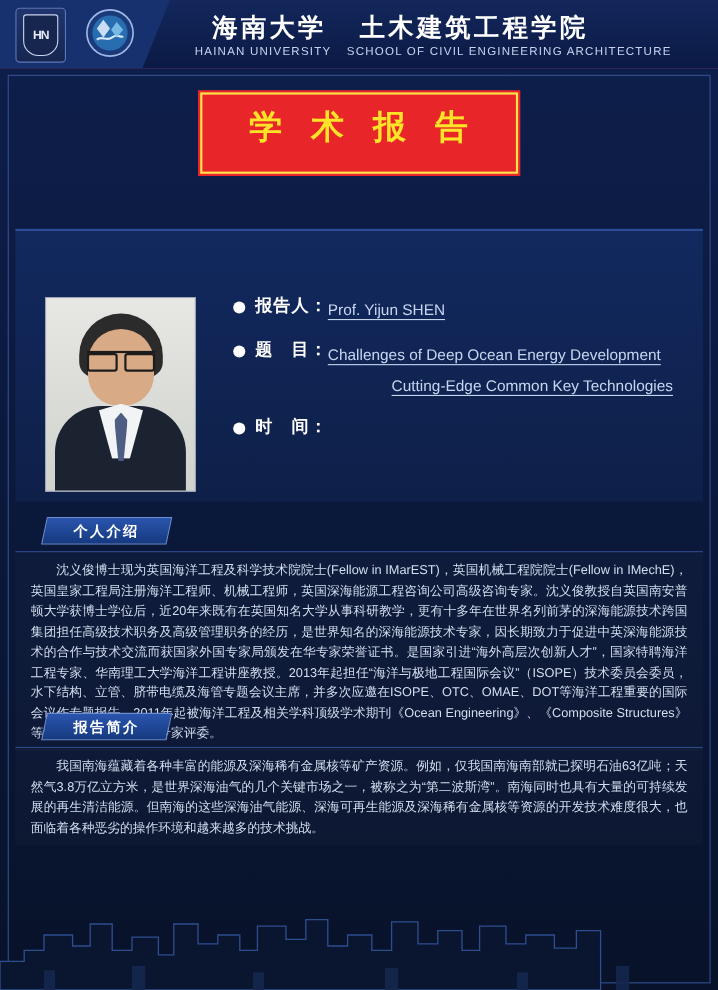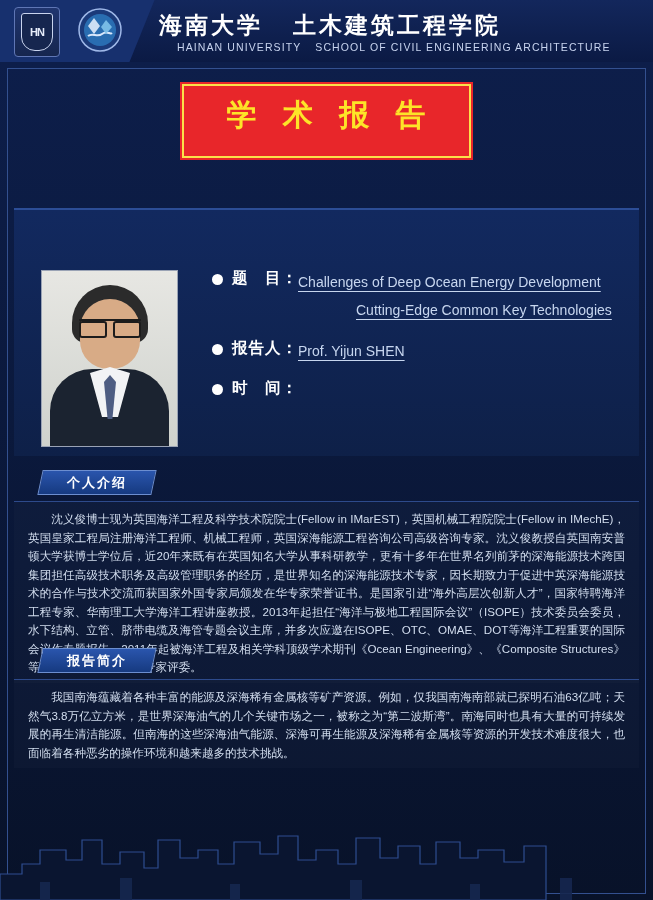--- a/index.html
+++ b/index.html
@@ -67,21 +67,21 @@
   }
   .sch-logo {
     position: absolute;
     left: 76px;
     top: 6px;
     width: 48px;
     height: 48px;
   }
   .header-title-cn {
     position: absolute;
-    left: 159px;
+    left: 193px;
     top: 10px;
     color: #ffffff;
     font-size: 23px;
     font-weight: bold;
     letter-spacing: 3px;
   }
   .header-title-cn .sep {
     display: inline-block;
     width: 30px;
   }
@@ -362,31 +362,31 @@
         <div class="face"></div>
         <div class="glasses"></div>
         <div class="shirt"></div>
         <div class="tie"></div>
       </div>
 
       <div class="info-list">
 
         <div class="info-row">
           <span class="bullet"></span>
+          <span class="info-label">报告人：</span>
+          <span class="info-value">Prof.  Yijun SHEN</span>
+        </div>
+
+        <div class="info-row">
+          <span class="bullet"></span>
           <span class="info-label">题　目：</span>
           <span class="title-lines">
             <span>Challenges of Deep Ocean Energy Development</span>
             <span>Cutting-Edge Common Key Technologies</span>
           </span>
-        </div>
-
-        <div class="info-row">
-          <span class="bullet"></span>
-          <span class="info-label">报告人：</span>
-          <span class="info-value">Prof.  Yijun SHEN</span>
         </div>
 
         <div class="info-row">
           <span class="bullet"></span>
           <span class="info-label">时　间：</span>
         </div>
 
 
       </div>
     </div>

